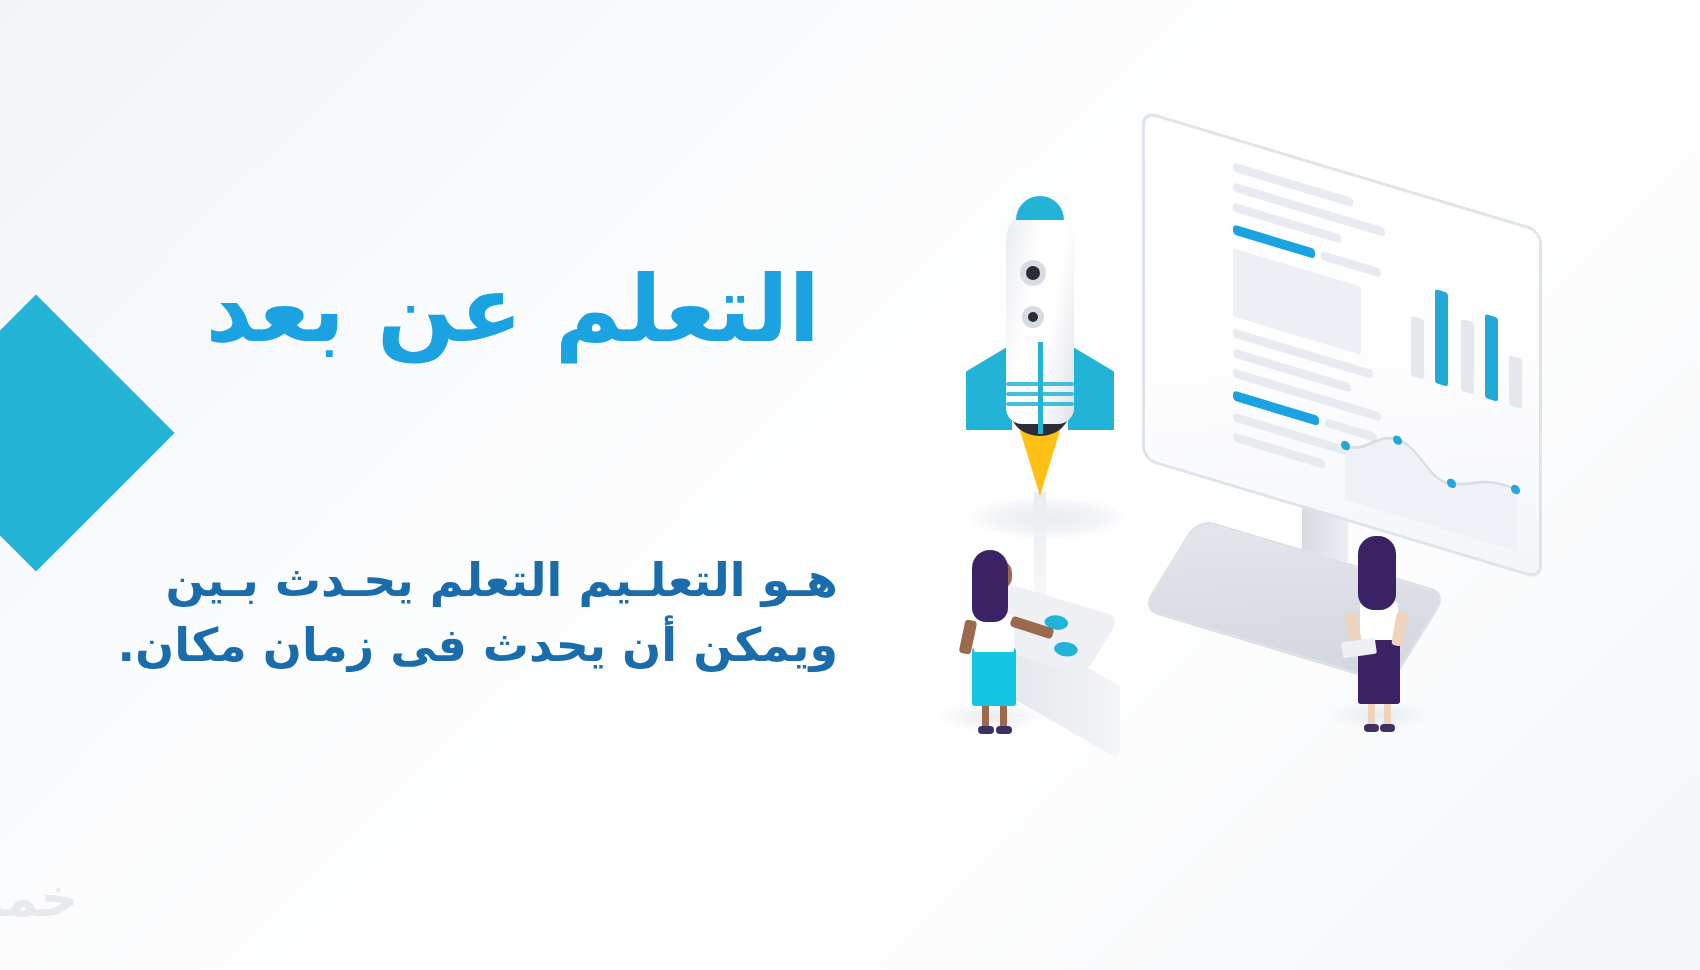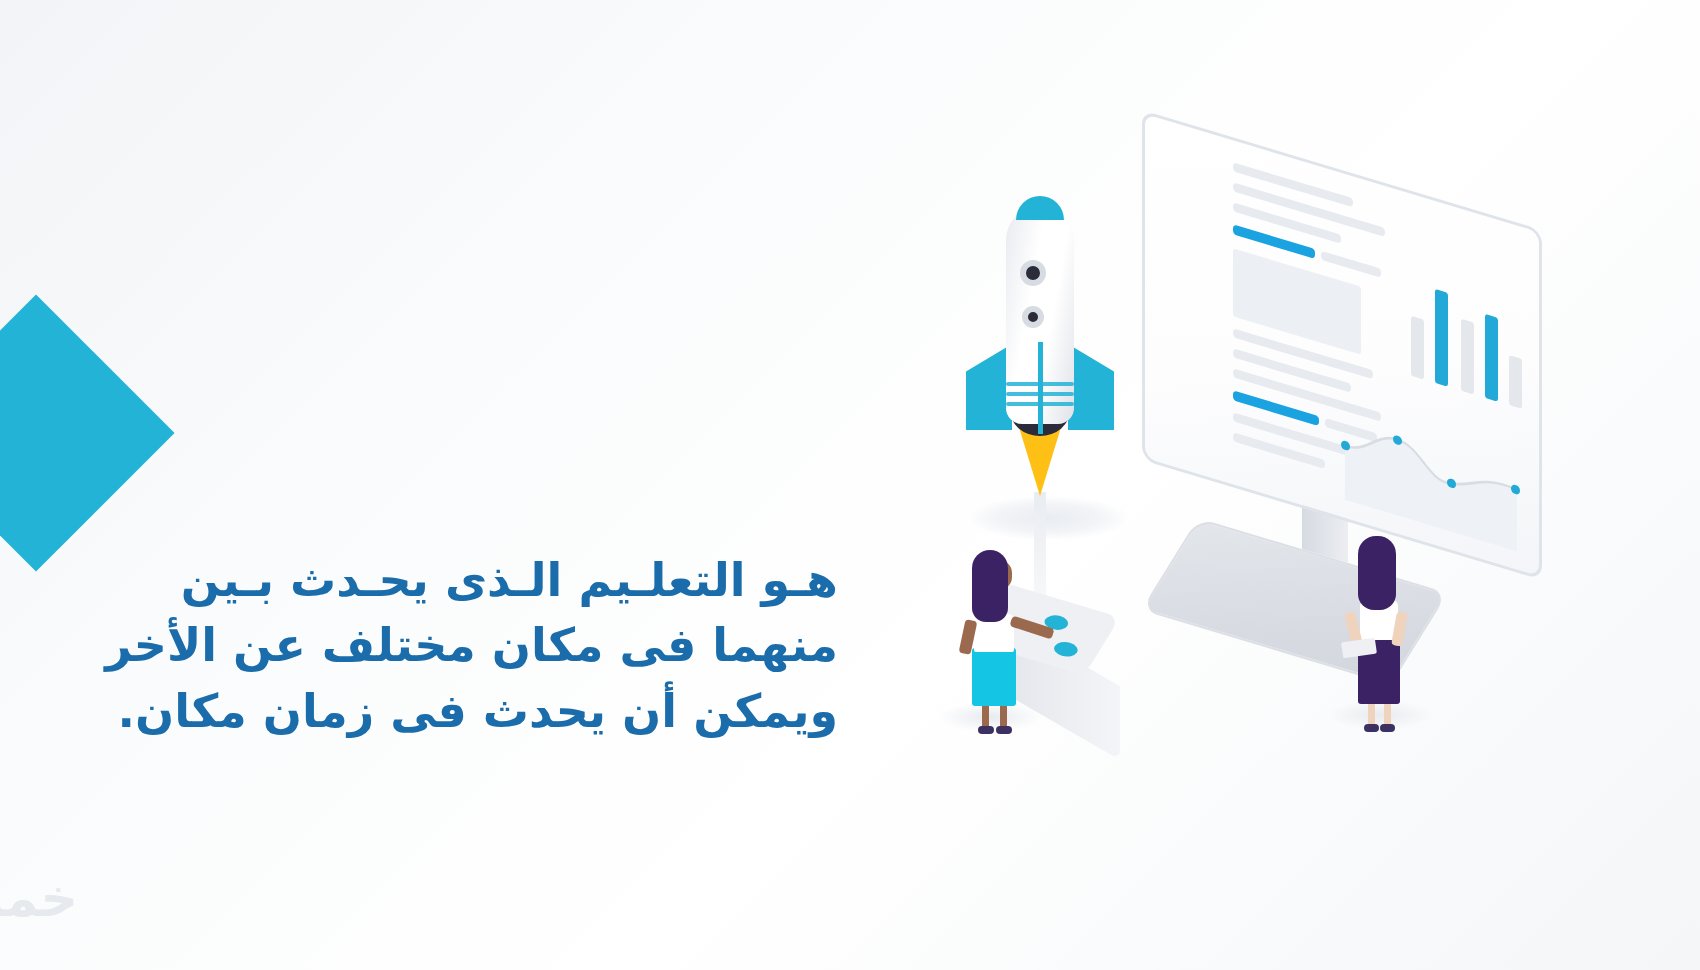--- a/index.html
+++ b/index.html
@@ -340,24 +340,24 @@
 </style>
 </head>
 <body>
 
 <div id="slide">
 
   <div class="left-arrow"></div>
 
   <div class="text-col">
 
+    <div class="title">التعلم عن بعد</div>
 
     <div class="body-copy">
-      <span class="line">هـو التعلـيم الـذى يحـدث بـين</span>
-      <span class="line">منهما فى مكان مختلف عن الأخر</span>
+      <span class="line">هـو التعلـيم التعلم يحـدث بـين</span>
       <span class="line">ويمكن أن يحدث فى زمان مكان.</span>
     </div>
 
     <div class="watermark">خمسات</div>
   </div>
 
   <div class="illustration">
 
     <div class="rocket-wrap">
       <div class="rk-shadow"></div>

